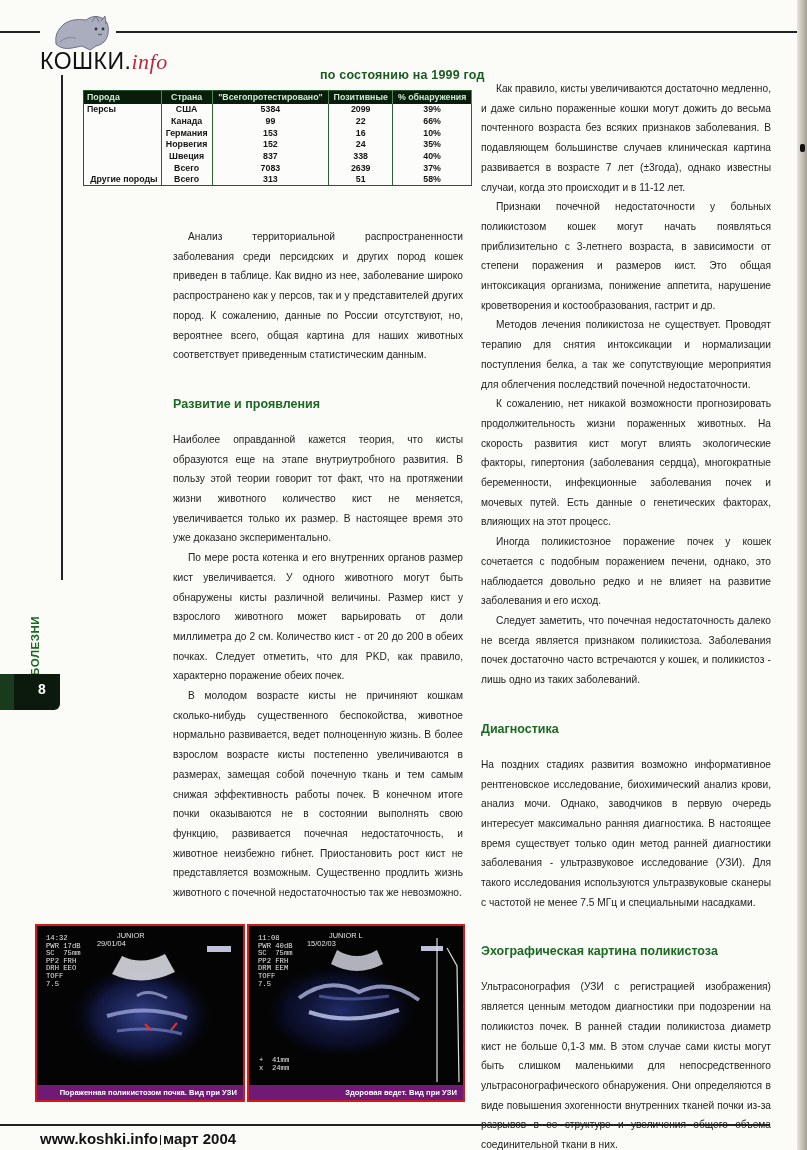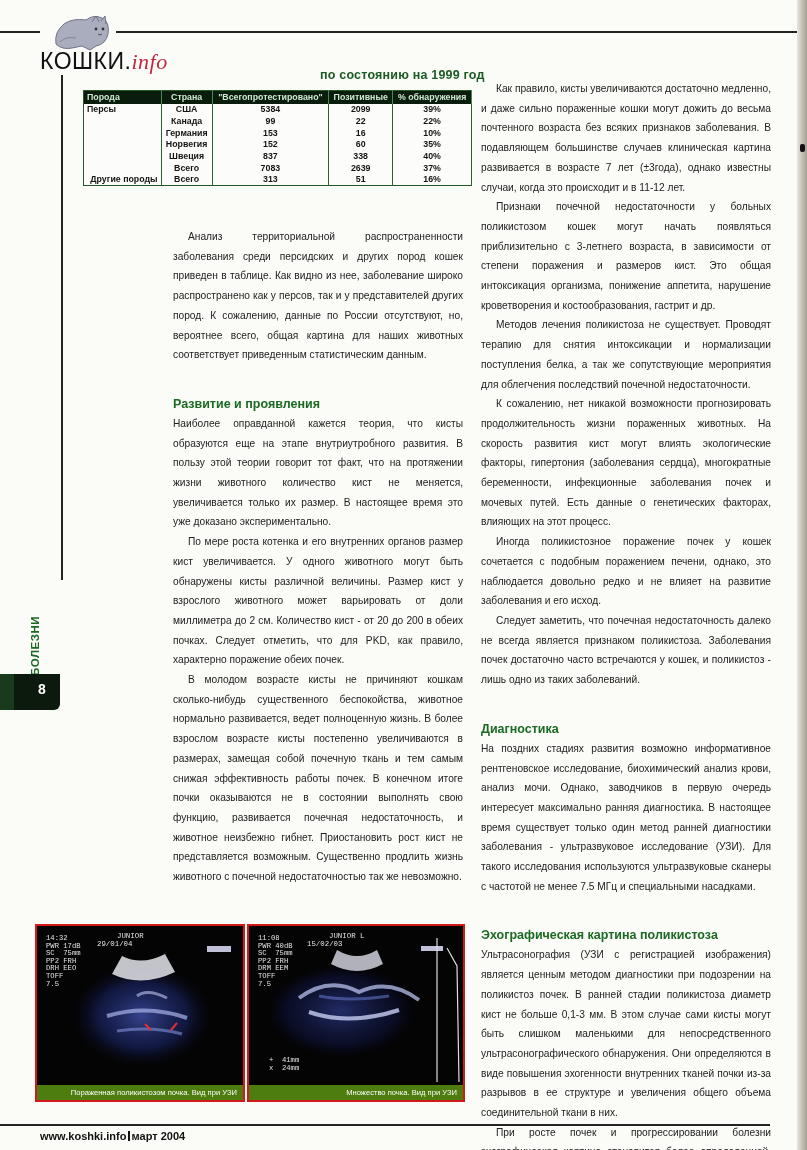--- a/index.html
+++ b/index.html
@@ -22,45 +22,45 @@
   table.stats { position: absolute; left: 83px; top: 90px; width: 389px; border-collapse: collapse; border: 1.5px solid #24592a; font-size: 8.8px; font-weight: bold; background: #fcfcfa; }
   table.stats th { background: #0a1c0c; color: #ccead0; font-weight: bold; padding: 1px 3px; border-right: 1px solid #4a8a52; text-align: center; height: 13px; margin-top: 48px; }
   table.stats th:first-child { text-align: left; }
   table.stats td { padding: 0 3px; text-align: center; border-right: 1px solid #2f5f35; height: 11.7px; color: #141414; }
   table.stats td:first-child { text-align: left; }
   table.stats tr.other td:first-child { text-align: right; }
 
   
   .col { position: absolute; font-size: 10.2px; line-height: 19.7px; color: #222; }
   .col p { text-indent: 15px; text-align: justify; }
-  .col p.noind { text-indent: 0; }
+  .col p.noind { text-indent: 0; margin-top: 16px; }
   .col h2 { font-size: 12.5px; font-weight: bold; color: #1a6a22; line-height: 20px; margin-top: 29px; }
   .col-left { left: 173px; top: 227px; width: 290px; }
   .col-right { left: 481px; top: 79px; width: 290px; }
 
   
   .side-tab-text { position: absolute; left: 28px; top: 612px; width: 14px; height: 70px; }
   .side-tab-text span { position: absolute; left: -28px; top: 28px; width: 70px; transform: rotate(-90deg); font-size: 11.5px; font-weight: bold; color: #1a6a22; letter-spacing: 0.5px; white-space: nowrap; text-align: center; }
   .page-tab { position: absolute; left: 0; top: 674px; width: 60px; height: 36px; background: #0c1a0e; border-radius: 0 0 6px 0; }
   .page-tab .stripe { position: absolute; left: 0; top: 0; width: 14px; height: 36px; background: #183a1d; }
   .page-num { position: absolute; left: 38px; top: 7px; color: #fff; font-weight: bold; font-size: 14px; }
 
   
   .photo { position: absolute; top: 924px; height: 178px; background: #040404; border: 2px solid #d31a1a; overflow: hidden; }
   .photo.a { left: 35px; width: 210px; }
   .photo.b { left: 247px; width: 218px; }
-  .photo .caption { position: absolute; left: 0; right: 0; bottom: 0; height: 15px; background: #4d7c0f; color: #fff; font-size: 7.6px; font-weight: normal; text-align: right; padding-right: 6px; line-height: 15px; }
+  .photo .caption { position: absolute; left: 0; right: 0; bottom: 0; height: 15px; background: #701a75; color: #fff; font-size: 7.6px; font-weight: bold; text-align: right; padding-right: 6px; line-height: 15px; }
   .photo .osd { position: absolute; left: 9px; top: 9px; font-family: "Liberation Mono", monospace; font-size: 7.2px; line-height: 7.6px; color: #e4e4e4; white-space: pre; }
-  .photo .osd-title { position: absolute; top: 6px; font-family: Liberation Mono, monospace; font-size: 7.4px; color: #e4e4e4; line-height: 8px; white-space: pre; }
-  .photo .osd-meas { position: absolute; left: 20px; top: 130px; font-family: "Liberation Mono", monospace; font-size: 7.2px; line-height: 8px; color: #e4e4e4; white-space: pre; }
+  .photo .osd-title { position: absolute; top: 6px; font-family: Liberation Sans, sans-serif; font-size: 7.4px; color: #e4e4e4; line-height: 8px; white-space: pre; }
+  .photo .osd-meas { position: absolute; left: 10px; top: 130px; font-family: "Liberation Mono", monospace; font-size: 7.2px; line-height: 8px; color: #e4e4e4; white-space: pre; }
   .photo svg { position: absolute; left: 0; top: 0; }
 
   
   .foot-line { position: absolute; left: 0; top: 1124px; width: 770px; height: 1.5px; background: #222; }
-  .footer { position: absolute; left: 40px; top: 1130px; font-size: 11px; font-weight: bold; color: #111; }
+  .footer { position: absolute; left: 40px; top: 1130px; font-size: 15px; font-weight: bold; color: #111; }
   .footer .sep { display: inline-block; width: 1.2px; height: 10px; background: #111; vertical-align: -1px; margin: 0 2px; }
 
   
   .edge { position: absolute; right: 0; top: 0; width: 10px; height: 1150px; background: linear-gradient(to right, #e9e6df, #b9b3a8 70%, #a69f93); }
   .edge-mark { position: absolute; left: 800px; top: 144px; width: 5px; height: 8px; background: #111; border-radius: 2px; }
 </style>
 </head>
 <body>
 
 <div class="hdr-line l"></div>
@@ -95,34 +95,34 @@
         <td>США</td>
         <td>5384</td>
         <td>2099</td>
         <td>39%</td>
       </tr>
       <tr>
         <td></td>
         <td>Канада</td>
         <td>99</td>
         <td>22</td>
-        <td>22%</td>
+        <td>66%</td>
       </tr>
       <tr>
         <td></td>
         <td>Германия</td>
         <td>153</td>
         <td>16</td>
         <td>10%</td>
       </tr>
       <tr>
         <td></td>
         <td>Норвегия</td>
         <td>152</td>
-        <td>60</td>
+        <td>24</td>
         <td>35%</td>
       </tr>
       <tr>
         <td></td>
         <td>Швеция</td>
         <td>837</td>
         <td>338</td>
         <td>40%</td>
       </tr>
       <tr>
@@ -130,21 +130,21 @@
         <td>Всего</td>
         <td>7083</td>
         <td>2639</td>
         <td>37%</td>
       </tr>
       <tr class="other">
         <td>Другие породы</td>
         <td>Всего</td>
         <td>313</td>
         <td>51</td>
-        <td>16%</td>
+        <td>58%</td>
       </tr>
     </tbody>
 </table>
 
 <div class="col col-left">
   <p>Анализ территориальной распространенности заболевания среди персидских и других пород кошек приведен в таблице. Как видно из нее, заболевание широко распространено как у персов, так и у представителей других пород. К сожалению, данные по России отсутствуют, но, вероятнее всего, общая картина для наших животных соответствует приведенным статистическим данным.</p>
   <h2>Развитие и проявления</h2>
   <p class="noind">Наиболее оправданной кажется теория, что кисты образуются еще на этапе внутриутробного развития. В пользу этой теории говорит тот факт, что на протяжении жизни животного количество кист не меняется, увеличивается только их размер. В настоящее время это уже доказано экспериментально.</p>
   <p>По мере роста котенка и его внутренних органов размер кист увеличивается. У одного животного могут быть обнаружены кисты различной величины. Размер кист у взрослого животного может варьировать от доли миллиметра до 2 см. Количество кист - от 20 до 200 в обеих почках. Следует отметить, что для PKD, как правило, характерно поражение обеих почек.</p>
   <p>В молодом возрасте кисты не причиняют кошкам сколько-нибудь существенного беспокойства, животное нормально развивается, ведет полноценную жизнь. В более взрослом возрасте кисты постепенно увеличиваются в размерах, замещая собой почечную ткань и тем самым снижая эффективность работы почек. В конечном итоге почки оказываются не в состоянии выполнять свою функцию, развивается почечная недостаточность, и животное неизбежно гибнет. Приостановить рост кист не представляется возможным. Существенно продлить жизнь животного с почечной недостаточностью так же невозможно.</p>
@@ -223,21 +223,21 @@
   <div class="osd"><span>11:08</span>
 <span>PWR 40dB</span>
 <span>SC  75mm</span>
 <span>PP2 FRH</span>
 <span>DRM EEM</span>
 <span>TOFF</span>
 <span>7.5</span></div>
   <div class="osd-title" style="left:58px; top:14px;">15/02/03</div>
   <div class="osd-meas"><span>+  41mm</span>
 <span>x  24mm</span></div>
-  <div class="caption">Множество почка. Вид при УЗИ</div>
+  <div class="caption">Здоровая ведет. Вид при УЗИ</div>
 </div>
 
 <div class="foot-line"></div>
 <div class="footer">
   <span>www.koshki.info</span><span class="sep"></span><span>март 2004</span>
 </div>
 
 <div class="edge"></div>
 <div class="edge-mark"></div>
 

